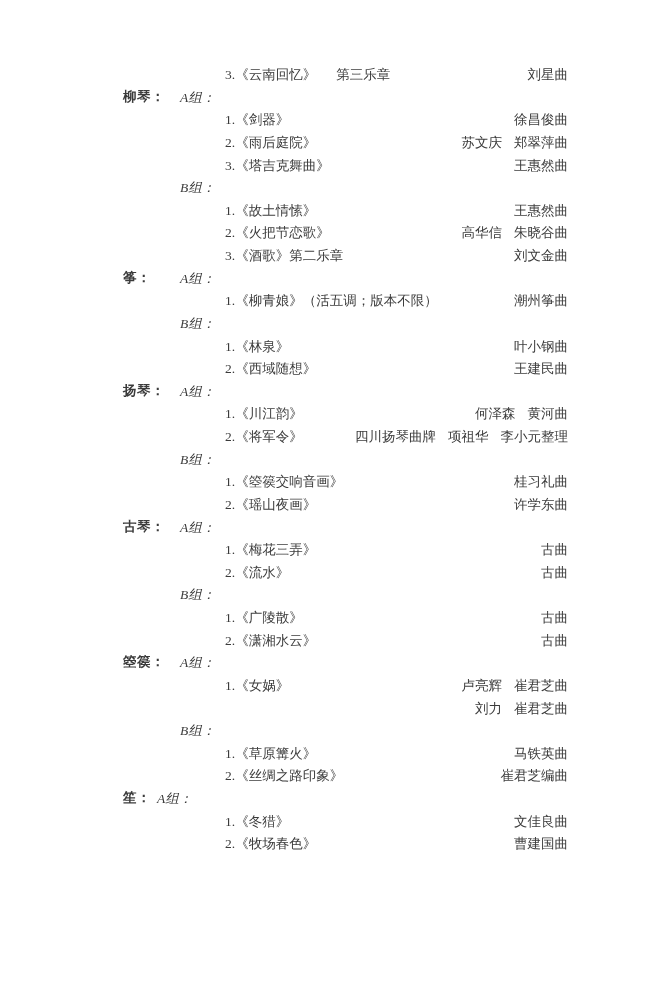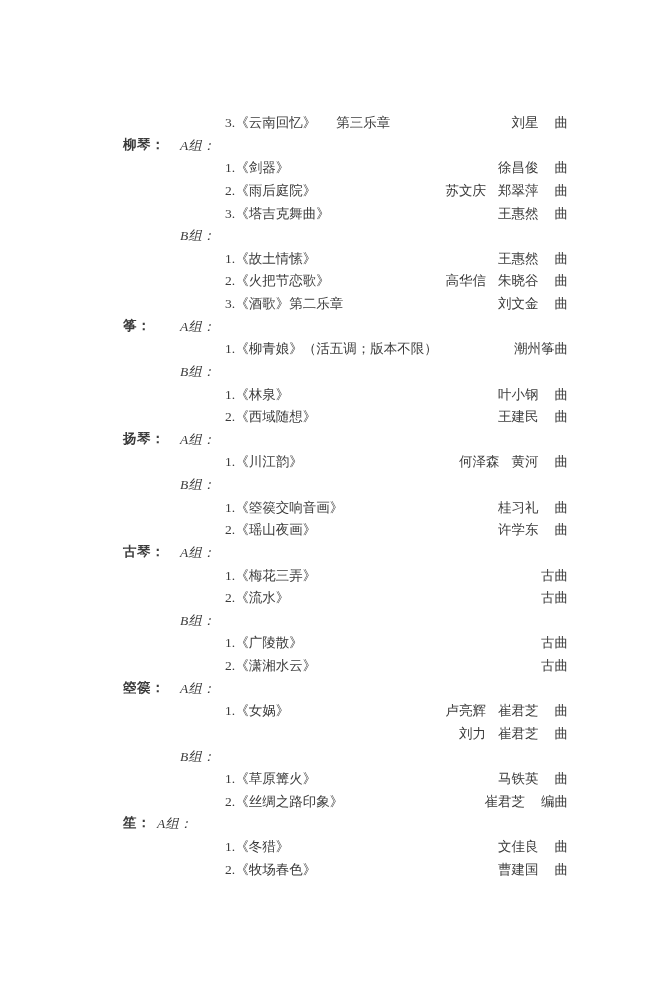--- a/index.html
+++ b/index.html
@@ -7,21 +7,21 @@
   }
   body {
     width: 650px; height: 989px;
     overflow: hidden;
     font-family: "Liberation Serif", "DejaVu Serif", serif;
   }
   #doc-page {
     position: relative;
     width: 650px; height: 989px;
     box-sizing: border-box;
-    padding-top: 112px;
+    padding-top: 64px;
     font-size: 13.5px;
   }
   .row {
     position: relative;
     height: 22.63px;
     line-height: 22.63px;
   }
   .instr {
     position: absolute;
     left: 123px; top: 0;
@@ -40,21 +40,20 @@
   .piece-left {
     position: absolute;
     left: 225px; top: 0;
     white-space: pre;
   }
   .sub { margin-left: 20px; }
   .credits {
     position: absolute;
     right: 82px; top: 0;
     display: flex;
-    gap: 16px;
     white-space: pre;
   }
   .names {
     display: flex;
     gap: 12px;
     white-space: pre;
   }
 </style>
 </head>
 <body>
@@ -116,20 +115,24 @@
     </div>
     <div class="row">
       <span class="instr">扬琴：</span>
       <span class="grp">A组：</span>
     </div>
     <div class="row">
       <span class="piece-left"><span>1.</span><span>《川江韵》</span></span>
       <span class="credits"><span class="names"><span>何泽森</span><span>黄河</span></span><span>曲</span></span>
     </div>
     <div class="row">
+      <span class="piece-left"><span>2.</span><span>《将军令》</span></span>
+      <span class="credits"><span class="names"><span>四川扬琴曲牌</span><span>项祖华</span><span>李小元</span></span><span>整理</span></span>
+    </div>
+    <div class="row">
       <span class="grp">B组：</span>
     </div>
     <div class="row">
       <span class="piece-left"><span>1.</span><span>《箜篌交响音画》</span></span>
       <span class="credits"><span class="names"><span>桂习礼</span></span><span>曲</span></span>
     </div>
     <div class="row">
       <span class="piece-left"><span>2.</span><span>《瑶山夜画》</span></span>
       <span class="credits"><span class="names"><span>许学东</span></span><span>曲</span></span>
     </div>

